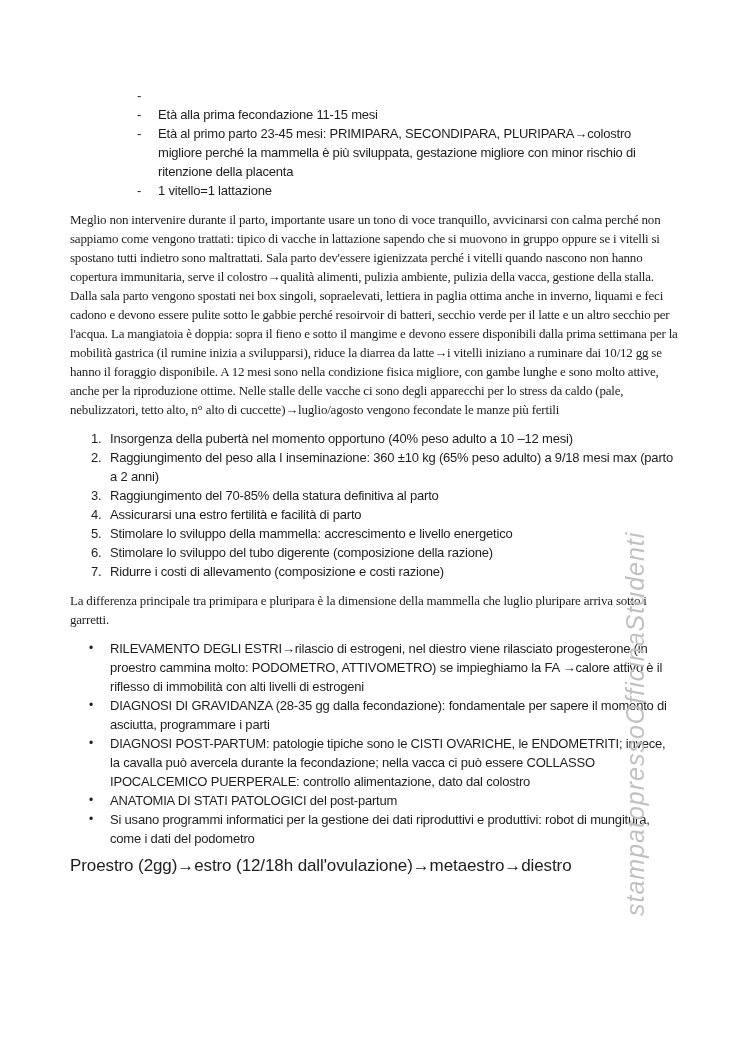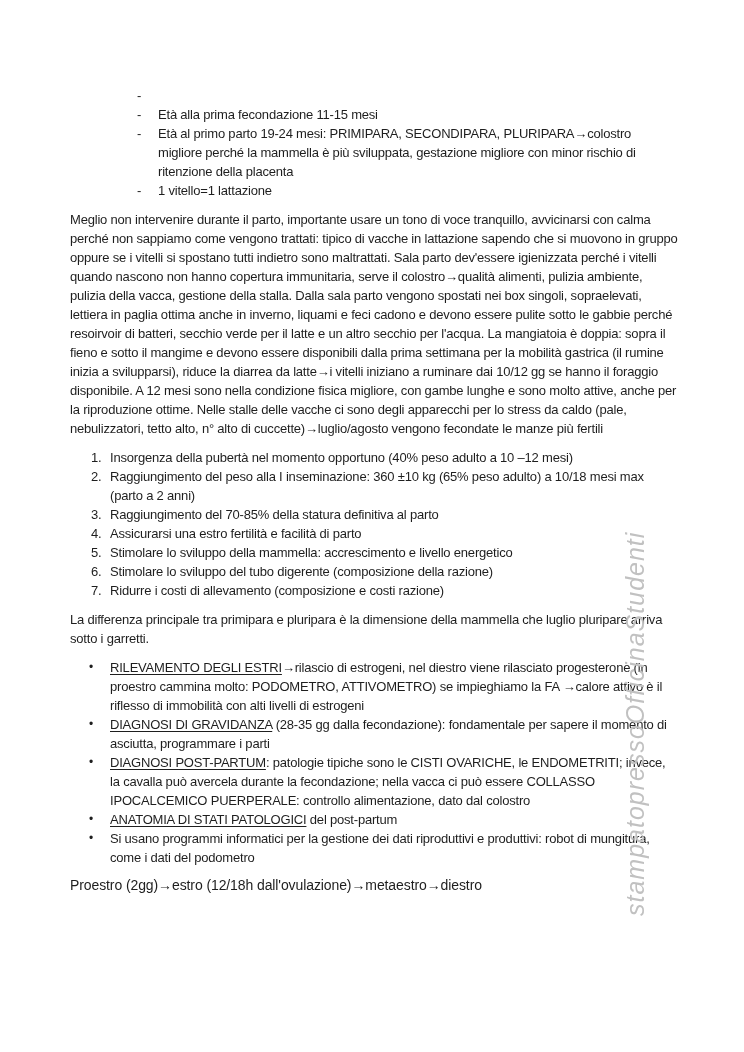--- a/index.html
+++ b/index.html
@@ -18,43 +18,43 @@
   .content {
     position: absolute;
     left: 70px;
     top: 86px;
     width: 608px;
     font-size: 13px;
     line-height: 19px;
     letter-spacing: -0.2px;
     text-align: left;
   }
-  .block { margin: 0 0 10px 0; }
+  .block { margin: 0 0 10px 0; font-family: Liberation Serif, serif; }
   ul.doclist {
     list-style: none;
     margin: 0 0 10px 0;
     padding: 0;
   }
   ul.doclist li {
     display: flex;
     align-items: flex-start;
   }
   .mk {
     flex: none;
     white-space: pre;
   }
   .mk-dash { margin-left: 67px; width: 21px; }
   .mk-num  { margin-left: 21px; width: 19px; }
   .mk-bul  { margin-left: 19px; width: 21px; font-size: 12px; line-height: 19px; }
   .li-text { flex: 1 1 auto; min-width: 0; }
-  .u { text-decoration: underline; text-underline-offset: 2px; }
+  .u { text-underline-offset: 2px; }
   p { margin: 0 0 10px 0; }
   .bullets { margin-bottom: 16px; }
   .footnote {
-    font-size: 14px;
+    font-size: 17px;
     line-height: 16.5px;
     letter-spacing: -0.1px;
     margin: 0 0 11px 0;
     width: 618px;
   }
   .watermark {
     position: absolute;
     left: 621px;
     top: 916px;
     transform: rotate(-90deg);
@@ -75,38 +75,38 @@
   <ul class="doclist">
     <li>
       <span class="mk mk-dash">-</span>
     </li>
     <li>
       <span class="mk mk-dash">-</span>
       <span class="li-text">Età alla prima fecondazione 11-15 mesi</span>
     </li>
     <li>
       <span class="mk mk-dash">-</span>
-      <span class="li-text">Età al primo parto 19-24 mesi: PRIMIPARA, SECONDIPARA, PLURIPARA→colostro migliore perché la mammella è più sviluppata, gestazione migliore con minor rischio di ritenzione della placenta</span>
+      <span class="li-text">Età al primo parto 23-45 mesi: PRIMIPARA, SECONDIPARA, PLURIPARA→colostro migliore perché la mammella è più sviluppata, gestazione migliore con minor rischio di ritenzione della placenta</span>
     </li>
     <li>
       <span class="mk mk-dash">-</span>
       <span class="li-text">1 vitello=1 lattazione</span>
     </li>
   </ul>
 
   <p class="block">Meglio non intervenire durante il parto, importante usare un tono di voce tranquillo, avvicinarsi con calma perché non sappiamo come vengono trattati: tipico di vacche in lattazione sapendo che si muovono in gruppo oppure se i vitelli si spostano tutti indietro sono maltrattati. Sala parto dev'essere igienizzata perché i vitelli quando nascono non hanno copertura immunitaria, serve il colostro→qualità alimenti, pulizia ambiente, pulizia della vacca, gestione della stalla. Dalla sala parto vengono spostati nei box singoli, sopraelevati, lettiera in paglia ottima anche in inverno, liquami e feci cadono e devono essere pulite sotto le gabbie perché resoirvoir di batteri, secchio verde per il latte e un altro secchio per l'acqua. La mangiatoia è doppia: sopra il fieno e sotto il mangime e devono essere disponibili dalla prima settimana per la mobilità gastrica (il rumine inizia a svilupparsi), riduce la diarrea da latte→i vitelli iniziano a ruminare dai 10/12 gg se hanno il foraggio disponibile. A 12 mesi sono nella condizione fisica migliore, con gambe lunghe e sono molto attive, anche per la riproduzione ottime. Nelle stalle delle vacche ci sono degli apparecchi per lo stress da caldo (pale, nebulizzatori, tetto alto, n° alto di cuccette)→luglio/agosto vengono fecondate le manze più fertili</p>
 
   <ul class="doclist">
     <li>
       <span class="mk mk-num">1.</span>
       <span class="li-text">Insorgenza della pubertà nel momento opportuno (40% peso adulto a 10 –12 mesi)</span>
     </li>
     <li>
       <span class="mk mk-num">2.</span>
-      <span class="li-text">Raggiungimento del peso alla I inseminazione: 360 ±10 kg (65% peso adulto) a 10/18 mesi max (parto a 2 anni)</span>
+      <span class="li-text">Raggiungimento del peso alla I inseminazione: 360 ±10 kg (65% peso adulto) a 9/18 mesi max (parto a 2 anni)</span>
     </li>
     <li>
       <span class="mk mk-num">3.</span>
       <span class="li-text">Raggiungimento del 70-85% della statura definitiva al parto</span>
     </li>
     <li>
       <span class="mk mk-num">4.</span>
       <span class="li-text">Assicurarsi una estro fertilità e facilità di parto</span>
     </li>
     <li>

